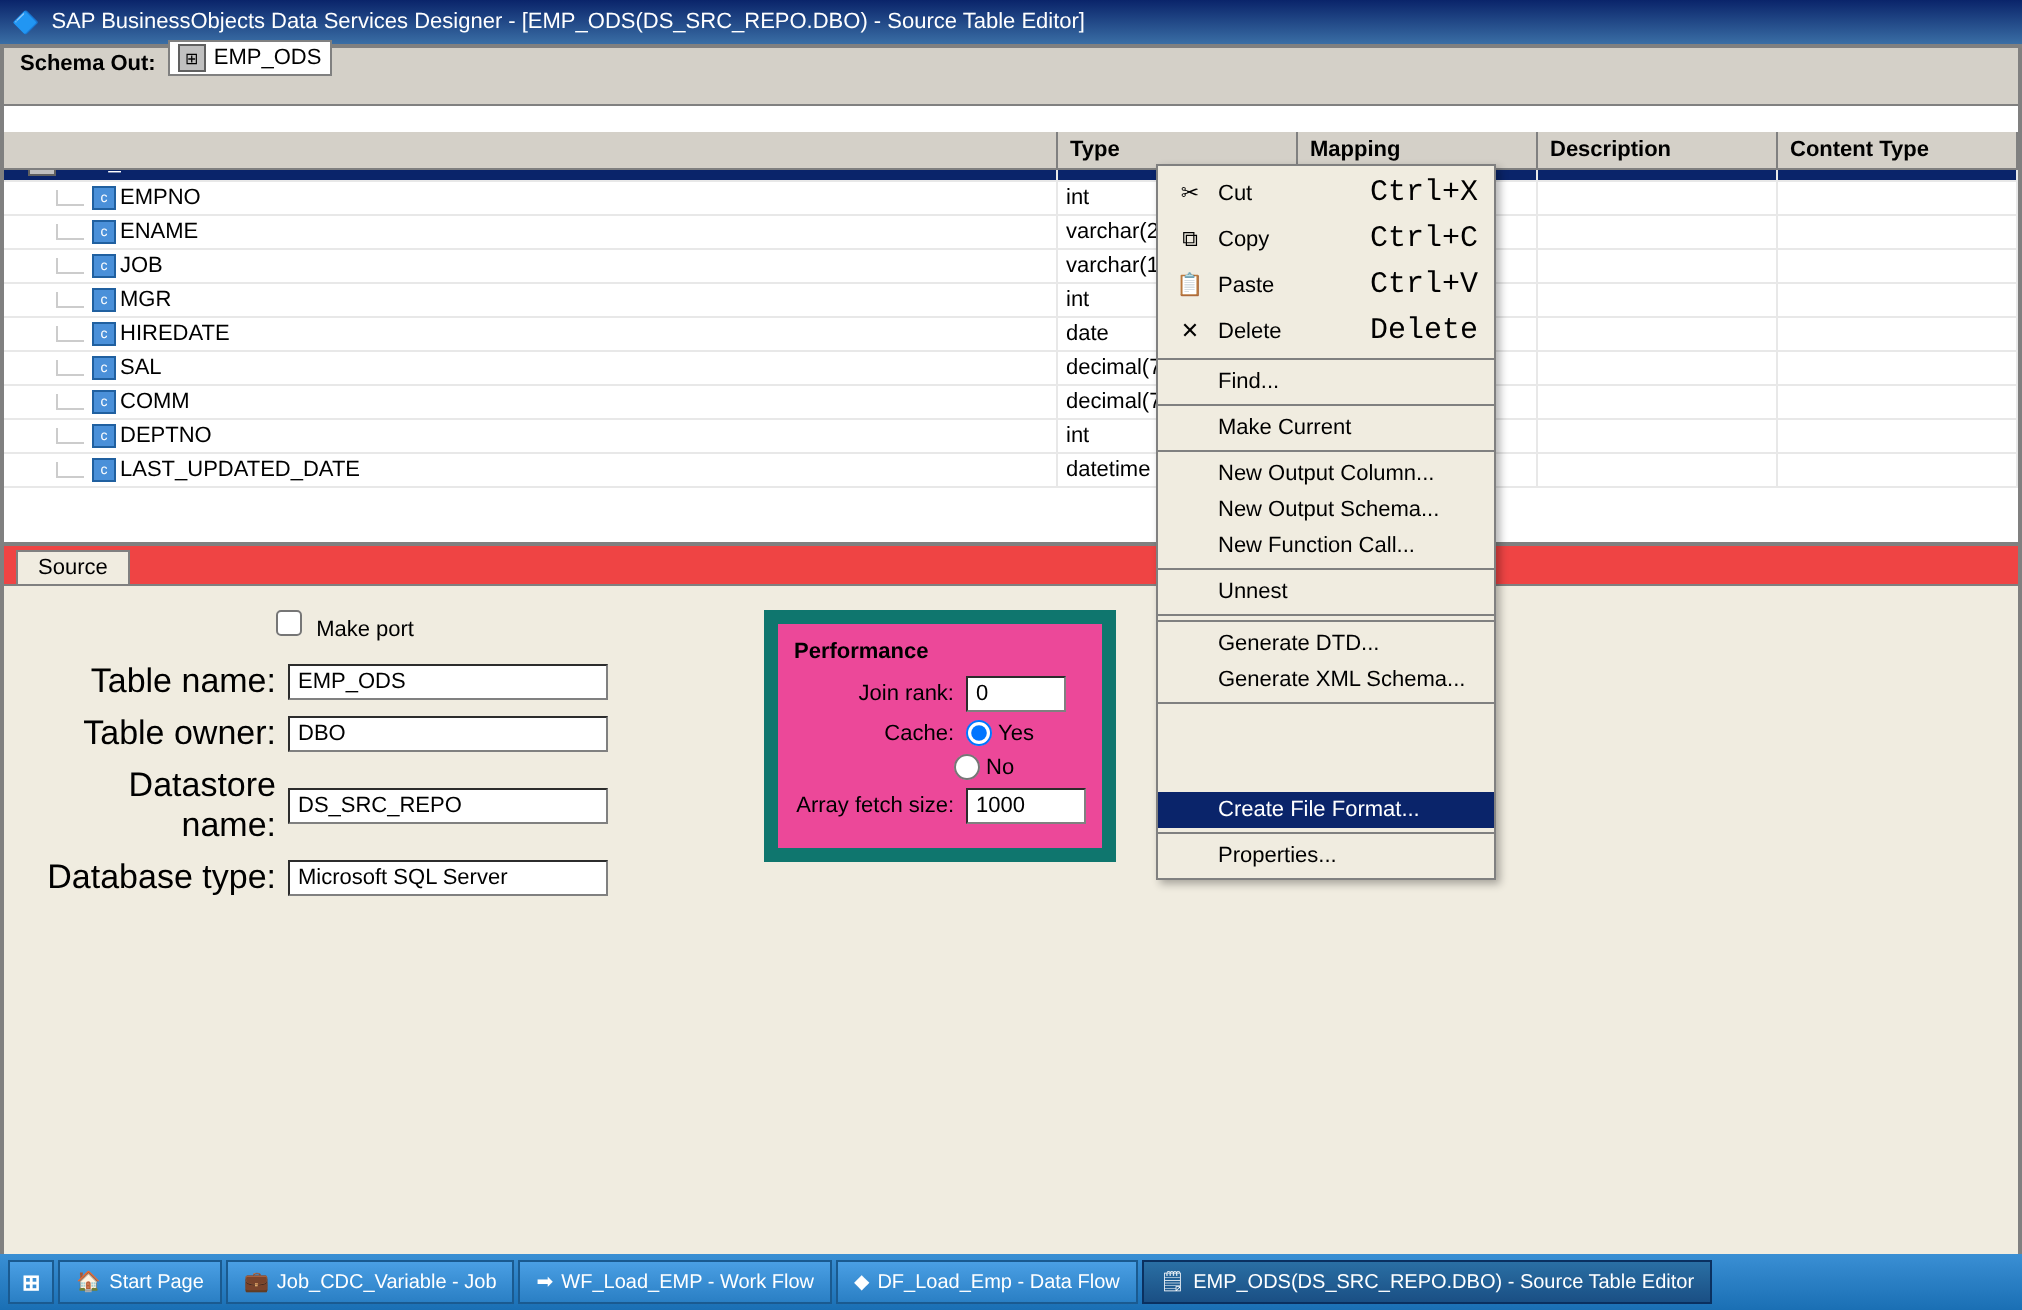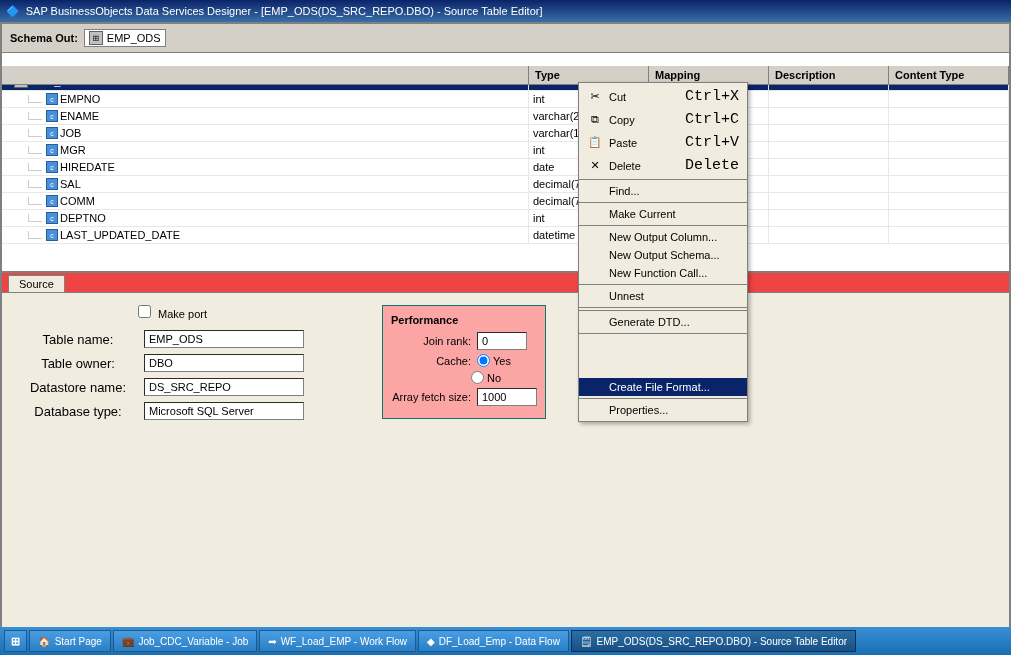--- a/index.html
+++ b/index.html
@@ -25,21 +25,21 @@
       display: flex;
       flex-direction: column;
     }
 
     
     .schema-bar {
       background: #d4d0c8;
       border-bottom: 1px solid #808080;
       padding: 14px 8px;
       display: flex;
-      align-items: center;
+      align-items: flex-end;
       gap: 6px;
       height: 28px;
     }
     .schema-label { font-weight: bold; font-size: 11px; }
     .schema-value {
       background: white;
       border: 1px solid #808080;
       padding: 1px 4px;
       font-size: 11px;
       display: flex;
@@ -164,21 +164,21 @@
       margin-bottom: 10px;
     }
     .checkbox-row input { margin-right: 4px; }
 
     .form-grid {
       display: grid;
       grid-template-columns: 120px 180px;
       gap: 6px;
       align-items: center;
     }
-    .form-label { text-align: center; font-size: 13px; }
+    .form-label { text-align: right; font-size: 17px; }
     .form-input {
       border: 1px inset #808080;
       background: white;
       padding: 2px 4px;
       font-size: 11px;
       width: 160px;
     }
 
     
     .perf-section {
@@ -466,21 +466,21 @@
         <input type="text" class="form-input" value="DBO" style="">
 
         <label class="form-label">Datastore name:</label>
         <input type="text" class="form-input" value="DS_SRC_REPO" style="">
 
         <label class="form-label">Database type:</label>
         <input type="text" class="form-input" value="Microsoft SQL Server" style="">
       </div>
 
       <div class="perf-section">
-        <div style="border:1px solid #0f766e; padding: 8px; background: #fca5a5;">
+        <div style="border:7px solid #0f766e; padding: 8px; background: #ec4899;">
           <div class="perf-title">Performance</div>
           <div class="perf-row">
             <span class="perf-label">Join rank:</span>
             <input type="text" class="perf-input" value="0" style="">
           </div>
           <div class="perf-row">
             <span class="perf-label">Cache:</span>
             <label class="radio-option">
               <input type="radio" name="cache" checked="" style="">
               <span>Yes</span>
@@ -549,20 +549,24 @@
     <div class="menu-item">
       <span class="menu-icon-area"></span>
       <span>Unnest</span>
     </div>
     <div class="menu-separator"></div>
     <div class="menu-separator"></div>
     <div class="menu-item">
       <span class="menu-icon-area"></span>
       <span>Generate DTD...</span>
     </div>
+    <div class="menu-item">
+      <span class="menu-icon-area"></span>
+      <span>Generate XML Schema...</span>
+    </div>
     <div class="menu-separator"></div>
     <div class="menu-item highlighted">
       <span class="menu-icon-area"></span>
       <span>Create File Format...</span>
     </div>
     <div class="menu-separator"></div>
     <div class="menu-item">
       <span class="menu-icon-area"></span>
       <span>Properties...</span>
     </div>

